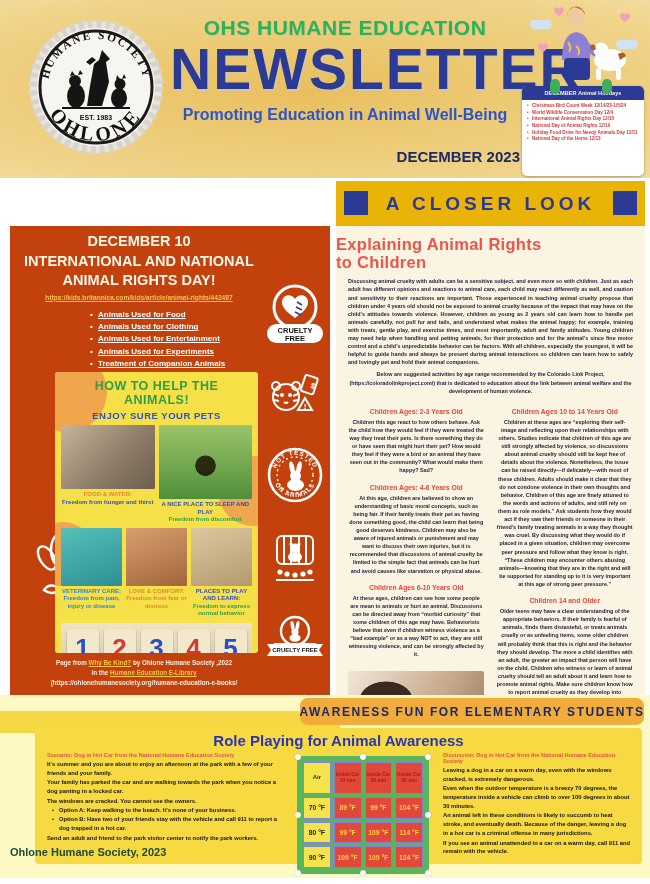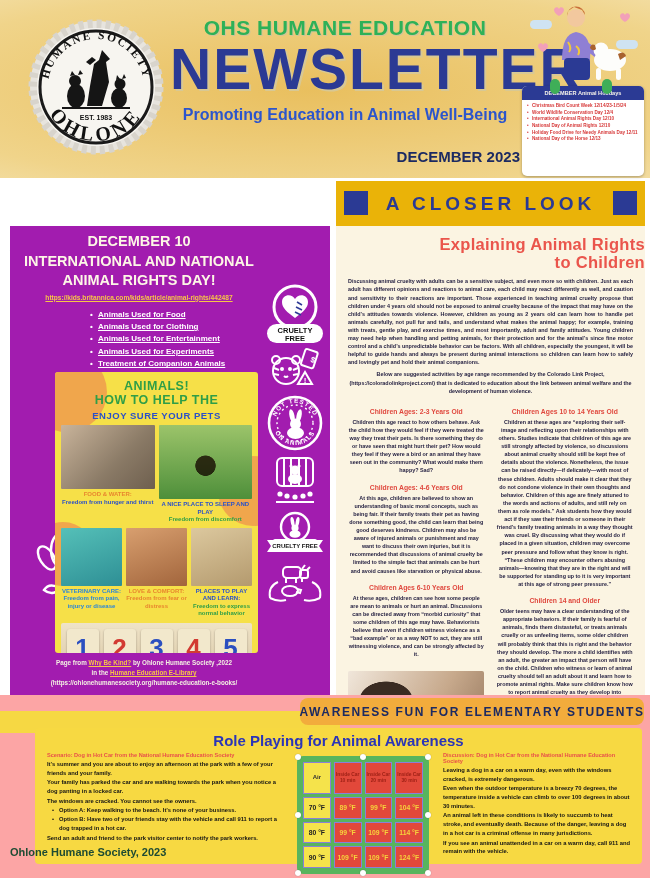--- a/index.html
+++ b/index.html
@@ -31,21 +31,21 @@
   .hdr{position:absolute;top:181px;height:45px;display:flex;align-items:center;justify-content:center;}
   .hdr-left{left:10px;width:312px;background:#2b3a94;border-radius:24px;margin-top:47px;}
   .hdr-left .txt{color:#f2a33c;font-size:19px;font-weight:900;letter-spacing:6px;}
   .hdr-right{left:336px;width:309px;background:#eab308;}
   .hdr-right .txt{color:#2b3a94;font-size:19px;font-weight:900;letter-spacing:4px;}
   .circ{position:absolute;width:26px;height:26px;border-radius:50%;background:#2aa34f;top:9px;}
   .circ.l{left:10px;} .circ.r{right:10px;}
   .sq{position:absolute;width:24px;height:24px;background:#2b3a94;top:10px;}
   .sq.l{left:8px;} .sq.r{right:8px;}
   
-  .left-panel{position:absolute;left:10px;top:226px;width:320px;height:469px;background:#a21caf;color:#fff;}
+  .left-panel{position:absolute;left:10px;top:226px;width:320px;height:469px;background:#c2410c;color:#fff;}
   .headline{margin-top:6px;text-align:center;width:258px;}
   .headline div{font-size:14.5px;font-weight:800;color:#fdf6e6;line-height:1.35;}
   .issues-title{width:258px;text-align:center;font-size:12px;font-weight:800;color:#f7c548;margin-top:4px;}
   .issues-link{display:block;width:258px;text-align:center;font-size:6.6px;font-weight:700;
                color:#f7c548;text-decoration:underline;margin-top:3px;}
   .bullets{margin:8px 0 0 88px;padding:0;list-style:none;width:170px;}
   .bullets li{font-size:8px;font-weight:800;color:#fff;line-height:1.55;position:relative;text-decoration:underline;}
   .bullets li::before{content:"•";position:absolute;left:-8px;}
   .lotus{position:absolute;left:22px;top:300px;}
   .poster{position:absolute;left:45px;top:146px;width:203px;height:281px;background:#f6e048;
@@ -69,38 +69,38 @@
   .c-orange{color:#e8862e;} .c-blue{color:#2b51c8;} .c-green{color:#2f9e47;} .c-cyan{color:#2b86d8;}
   .blocks{position:relative;margin:5px 6px 0 6px;height:52px;border-radius:2px;
           background:linear-gradient(#efe3c8,#d9c8a4);display:flex;align-items:center;justify-content:center;gap:5px;}
   .block{width:32px;height:40px;background:#f2e8cc;border-radius:3px;box-shadow:0 1px 2px rgba(0,0,0,.35);
          display:flex;align-items:center;justify-content:center;font-size:26px;font-weight:900;}
   .block:nth-child(odd){color:#2b4fc0;} .block:nth-child(even){color:#d23a32;}
   .citation{position:absolute;left:8px;top:432px;width:252px;text-align:center;font-size:6.3px;
             color:#f3efe2;line-height:1.6;font-weight:700;}
   .citation a{color:#f7c548;text-decoration:underline;}
   .icon-rail{position:absolute;right:2px;top:56px;width:66px;display:flex;flex-direction:column;
-             align-items:center;gap:2px;}
+             align-items:center;gap:28px;}
   
   .right-panel{position:absolute;left:336px;top:226px;width:309px;height:469px;background:#fbf4e2;
                padding:0;box-sizing:border-box;}
-  .article-title{margin-top:9px;text-align:right;font-size:16.5px;font-weight:900;color:#ea554c;
+  .article-title{margin-top:9px;text-align:left;font-size:16.5px;font-weight:900;color:#ea554c;
                  line-height:1.1;letter-spacing:.3px;}
   .rp-body{padding:6px 12px 0 12px;}
   .intro{font-size:5.4px;line-height:1.5;color:#262243;text-align:justify;font-weight:600;}
   .note{font-size:5.4px;line-height:1.5;color:#262243;text-align:center;font-weight:700;margin-top:4px;}
   .age-cols{display:flex;gap:12px;margin-top:4px;}
   .age-col{flex:1;}
   .ag-h{font-size:6.8px;font-weight:800;color:#e0483e;text-align:center;margin:9px 0 3px 0;}
   .ag-b{font-size:5.4px;line-height:1.5;color:#262243;text-align:center;font-weight:600;}
   .photo-girl-cat{width:136px;height:104px;margin-top:12px;border-radius:2px;
     background:radial-gradient(60% 55% at 28% 28%,#3a2b22 0 32%,transparent 33%),
                linear-gradient(120deg,#f0e6da,#c7a98c 55%,#8a6b52);}
   
-  .awareness{position:absolute;left:0;top:695px;width:650px;height:183px;background:#fca5a5;}
+  .awareness{position:absolute;left:0;top:695px;width:650px;height:183px;background:#fef9c3;}
   .deco-yellow{position:absolute;left:0;top:16px;width:340px;height:22px;background:#f6d843;}
   .banner{position:absolute;left:300px;top:3px;width:344px;height:27px;background:#f2ac3c;
           border-radius:8px;display:flex;align-items:center;justify-content:center;}
   .banner .txt{font-size:12px;font-weight:900;letter-spacing:1.6px;color:#1c2a62;white-space:nowrap;}
   .rp-panel{position:absolute;left:35px;top:33px;width:607px;height:136px;background:#f7d942;border-radius:4px;}
   .rp-title{text-align:center;font-size:15px;font-weight:900;color:#2b35b8;margin-top:4px;}
   .rp-cols{display:flex;gap:10px;padding:3px 10px 0 12px;}
   .col-scenario{width:238px;} .col-table{width:138px;position:relative;} .col-discussion{flex:1;}
   .sc-h{font-size:5.6px;font-weight:800;color:#e8504a;margin-bottom:2px;}
   .sc-b{font-size:5.8px;line-height:1.5;color:#141414;font-weight:600;}
@@ -237,22 +237,22 @@
         <path d="M28 44 v28"></path>
         <path d="M28 62 q-11-6-16 2 q9 7 16 -2"></path>
       </g>
     </svg>
 
     <div class="poster">
       <div class="blob" style="left:-28px;top:-20px;width:80px;height:80px;"></div>
       <div class="blob" style="right:-30px;top:84px;width:70px;height:70px;"></div>
       <div class="blob" style="left:-24px;top:150px;width:64px;height:64px;"></div>
       <div class="poster-title">
+        <div>HOW TO HELP THE</div>
         <div>ANIMALS!</div>
-        <div>HOW TO HELP THE</div>
       </div>
       <div class="poster-sub">
         <div>ENJOY SURE YOUR PETS</div>
       </div>
       <div class="prow">
         <div class="fig">
           <div class="ph ph1"></div>
           <div class="cap c-orange">
             <span>FOOD &amp; WATER:</span>
             <span class="d c-blue">Freedom from hunger and thirst</span>

